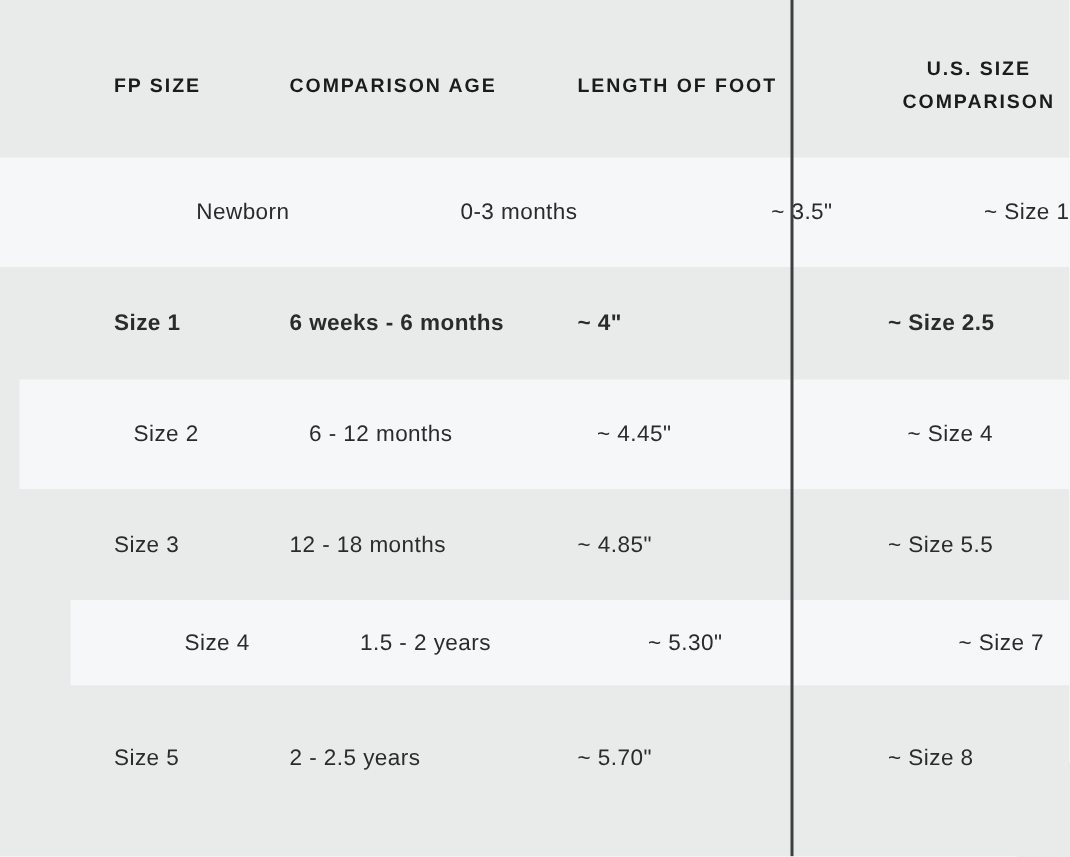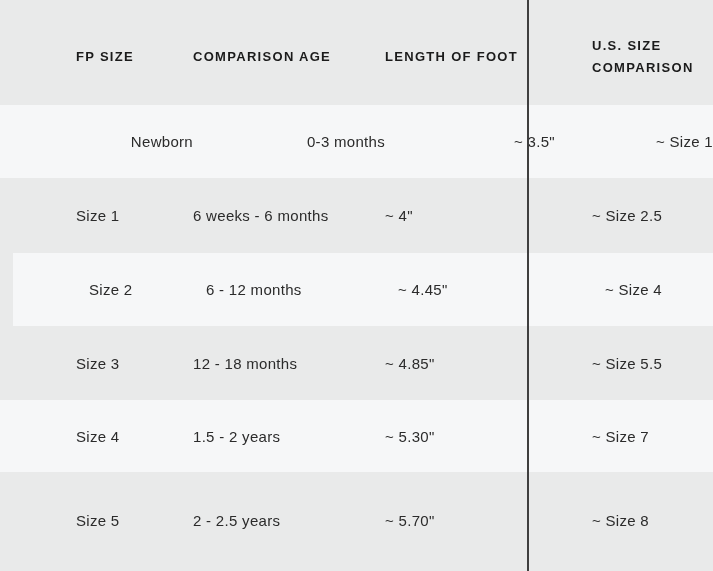--- a/index.html
+++ b/index.html
@@ -29,37 +29,37 @@
     height: 105px;
     padding-top: 9px;
   }
   .header-cell {
     font-size: 13px;
     font-weight: 700;
     letter-spacing: 1.3px;
     line-height: 22px;
     color: var(--header-text, #1b1b1b);
   }
-  .header-cell.c4 { padding-left: 37px; }
+  .header-cell.c4 { padding-left: 37px; text-align: center; }
   .header-cell.c4 .wrap-limit {
     display: inline-block;
     max-width: 130px;
   }
   .data-cell {
     font-size: 15px;
     letter-spacing: 0.3px;
     color: var(--body-text, #2b2b2b);
     white-space: nowrap;
   }
   .data-cell.c4 { padding-left: 37px; }
   .r1 { height: 73px; text-align: right; }
-  .r2 { height: 75px; }
+  .r2 { height: 75px; font-weight: bold; }
   .r3 { height: 73px; margin-left: 13px; }
   .r4 { height: 74px; }
-  .r5 { height: 72px; }
+  .r5 { height: 57px; margin-left: 47px; }
   .r6 { height: 116px; padding-bottom: 19px; }
   .v-divider {
     position: absolute;
     top: 0;
     bottom: 0;
     left: 527px;
     width: 1.5px;
     background: var(--divider, #3f3f3f);
   }
 </style>

